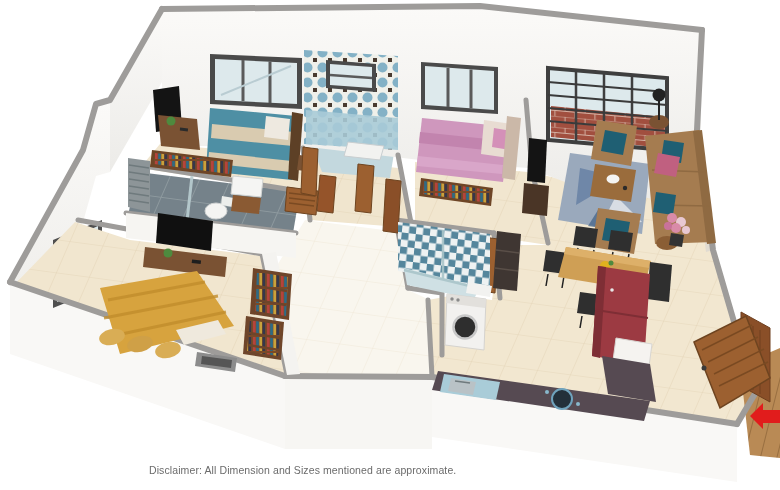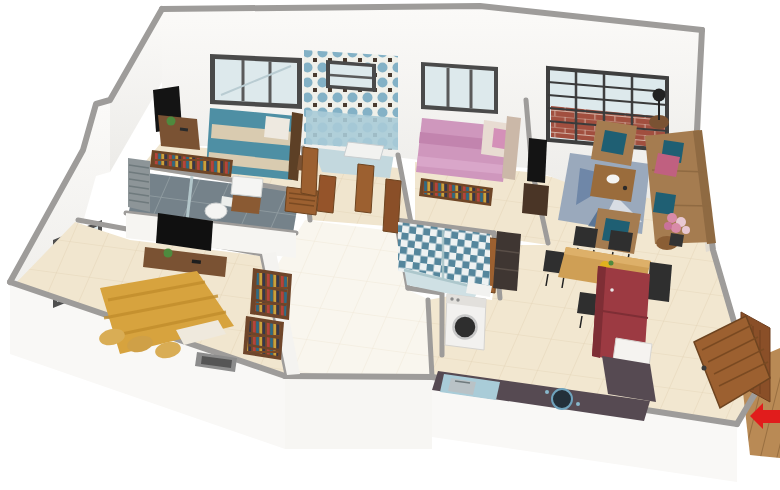--- a/index.html
+++ b/index.html
@@ -365,13 +365,14 @@
     <path d="M746,322 746,386 M753,326 753,390 M760,330 760,394" stroke="#7a4522" stroke-width="1.5" fill="none"></path>
     <g>
       <polygon points="694,342 746,316 770,378 720,408" fill="#9c6030" stroke="#6e4420" stroke-width="1.5"></polygon>
       <path d="M702,350 752,325 M708,362 758,337 M714,374 764,349 M719,386 768,362" stroke="#7a4a22" stroke-width="1.5" fill="none"></path>
       <circle cx="704" cy="368" r="2.5" fill="#3a3a3a"></circle>
     </g>
     <polygon points="750,416 763,403 763,410 780,410 780,423 763,423 763,429" fill="#e11c1c"></polygon>
   </g>
 </svg>
 
+<div id="disclaimer">Disclaimer: All Dimension and Sizes mentioned are approximate.</div>
 </div>
 
 </body></html>

